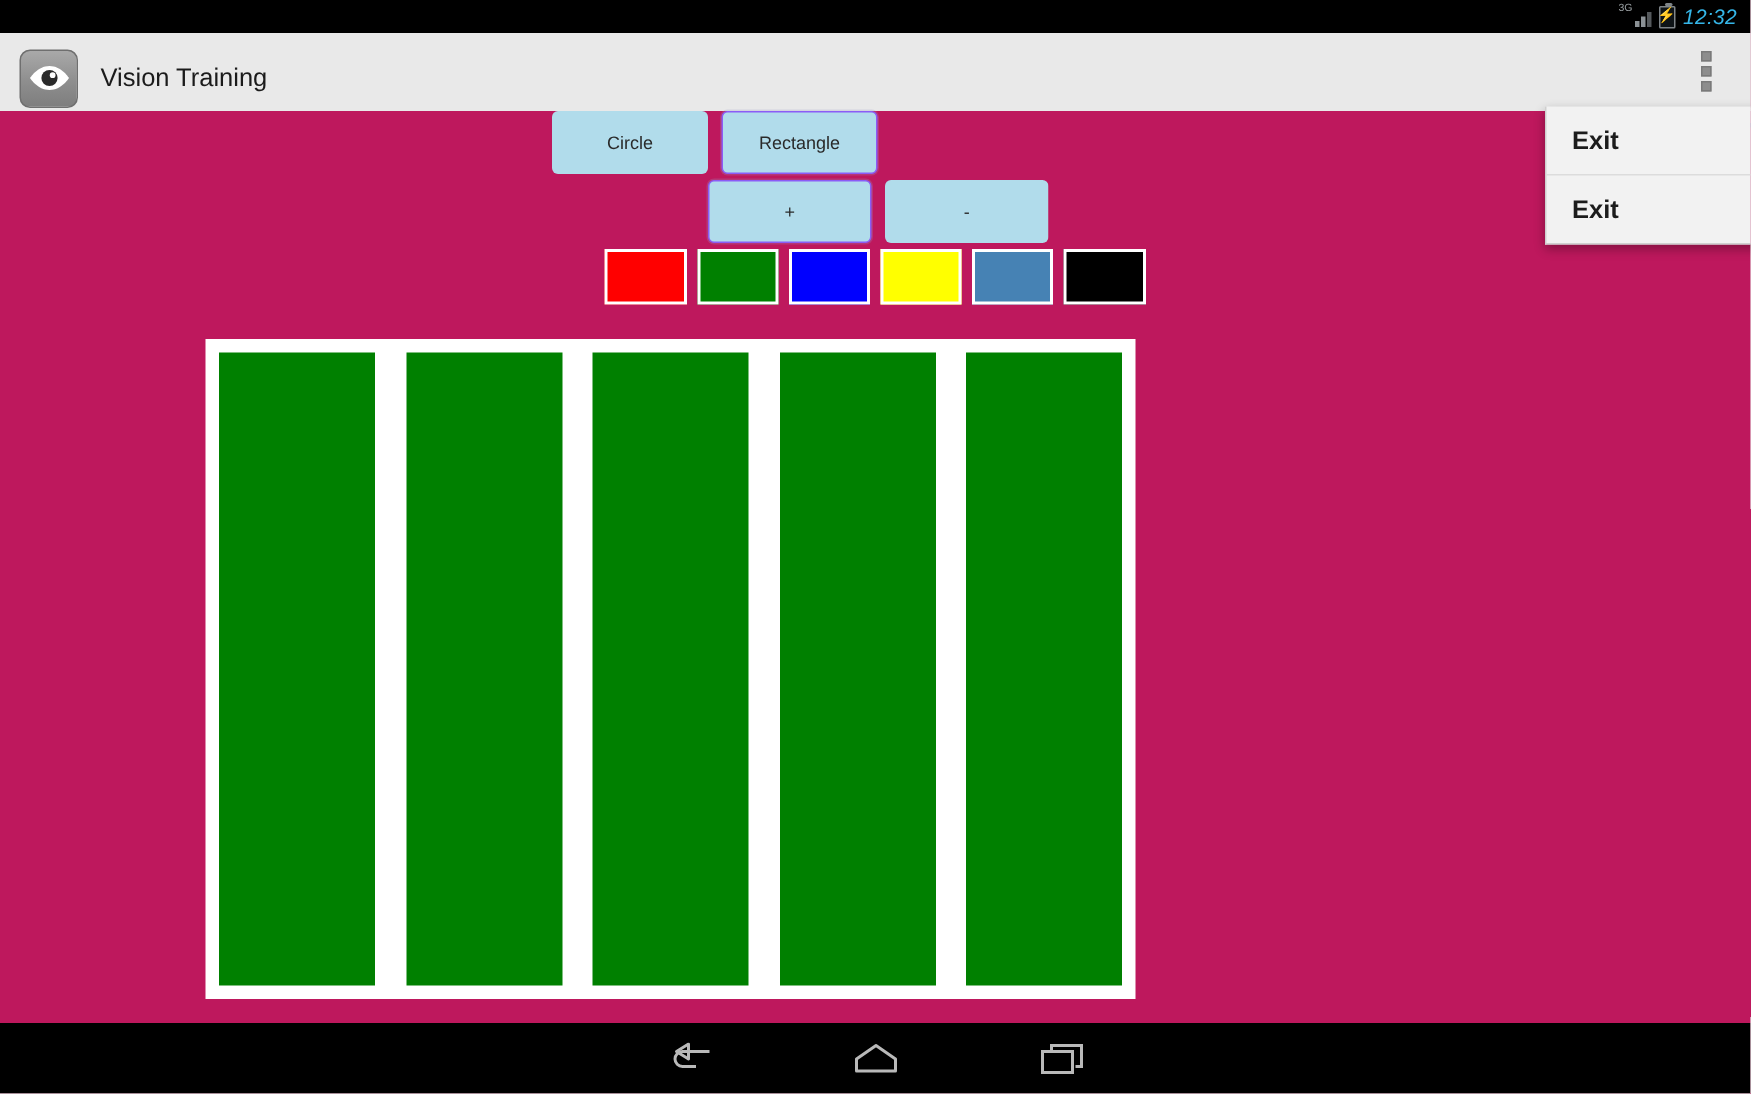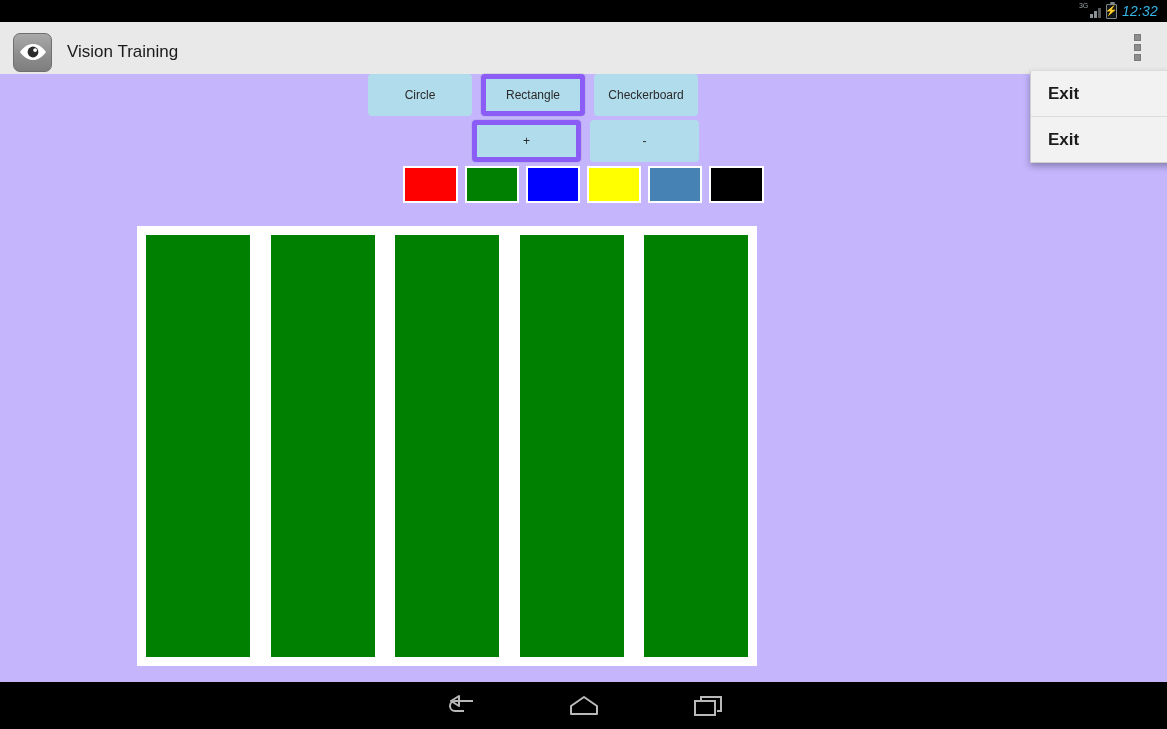--- a/index.html
+++ b/index.html
@@ -82,41 +82,41 @@
   }
   #overflow-btn span {
     display:block; width: 7px; height: 7px;
     background: #8d8d8d; border: 1px solid #7a7a7a;
   }
 
   
   #content {
     position: absolute; left: 0; top: 74px;
     width: 1167px; height: 608px;
-    background: #c4b5fd;
+    background: #be185d;
   }
 
   .btn-row { position: absolute; display: flex; }
   #shape-row { left: 368px; top: 0px; gap: 9px; }
   #zoom-row  { left: 472px; top: 46px; gap: 9px; }
 
   .ctl-btn {
     background: #b1dceb;
     border: 1px solid transparent;
     border-radius: 4px;
     color: #2a2a2a;
     font-size: 12px;
     font-family: "Liberation Sans", sans-serif;
     display: flex; align-items: center; justify-content: center;
     height: 42px;
     cursor: pointer;
     user-select: none;
   }
   .ctl-btn.focused {
-    border: 5px solid #8b5cf6;
+    border: 1px solid #8b5cf6;
     box-shadow: 0 0 0 1px rgba(150,150,200,0.25);
   }
   #btn-circle       { width: 104px; }
   #btn-rectangle    { width: 104px; }
   #btn-checkerboard { width: 104px; }
   #btn-lines        { width: 104px; }
   #btn-plus         { width: 109px; }
   #btn-minus        { width: 109px; }
 
   
@@ -215,21 +215,20 @@
         <span></span>
         <span></span>
     </div>
   </div>
 
   <div id="content">
 
     <div class="btn-row" id="shape-row">
       <div class="ctl-btn" id="btn-circle" style="background: rgb(177, 220, 235);">Circle</div>
       <div class="ctl-btn focused" id="btn-rectangle" style="background: rgb(177, 220, 235);">Rectangle</div>
-      <div class="ctl-btn" id="btn-checkerboard" style="background: rgb(177, 220, 235);">Checkerboard</div>
     </div>
 
     <div class="btn-row" id="zoom-row">
       <div class="ctl-btn focused" id="btn-plus" style="background: rgb(177, 220, 235);">+</div>
       <div class="ctl-btn" id="btn-minus" style="background: rgb(177, 220, 235);">-</div>
     </div>
 
     <div id="swatch-row">
       <div class="swatch" style="background: rgb(255, 0, 0); width: 55px;"></div>
       <div class="swatch" style="background: rgb(0, 128, 0); width: 54px;"></div>

